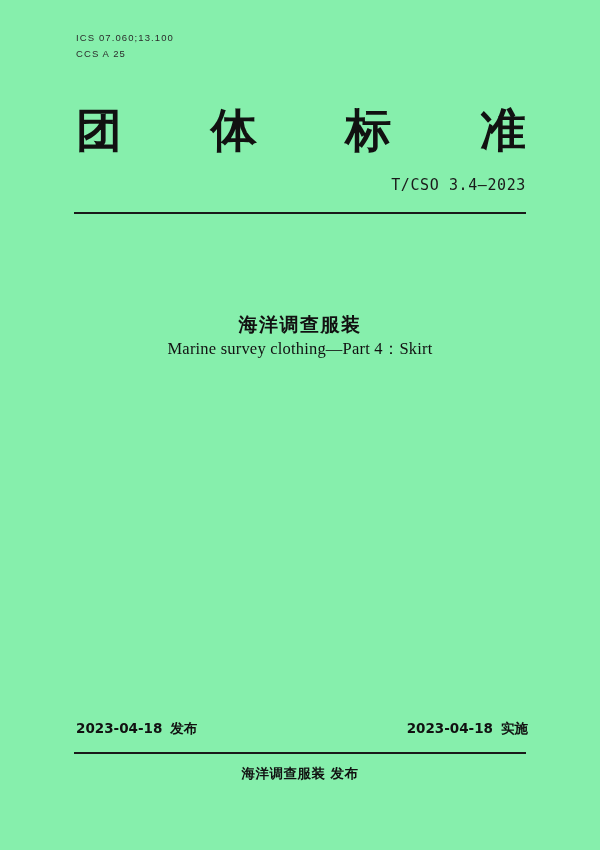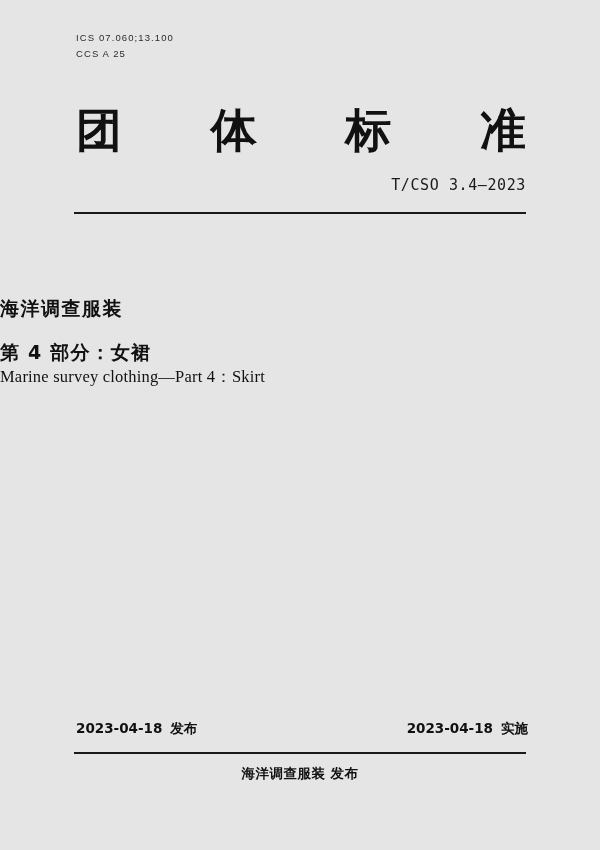--- a/index.html
+++ b/index.html
@@ -15,21 +15,21 @@
     position: relative;
     overflow: hidden;
   }
 
   .page {
     position: absolute;
     left: 0;
     top: 0;
     width: 600px;
     height: 850px;
-    background: #e5e5e5;
+    background: #86efac;
   }
 
   
   .header {
     position: absolute;
     left: 76px;
     top: 30px;
     width: 450px;
     height: 60px;
   }
@@ -86,23 +86,23 @@
     top: 212px;
     width: 452px;
     height: 2px;
     background: #1a1a1a;
   }
 
   
   .title-block {
     position: absolute;
     left: 0;
-    top: 296px;
-    width: 600px;
-    text-align: left;
+    top: 312px;
+    width: 600px;
+    text-align: center;
   }
   .title-cn-1 {
     font-family: "DejaVu Sans", sans-serif;
     font-size: 19px;
     font-weight: bold;
     letter-spacing: 1.5px;
     color: #111;
   }
   .title-cn-2 {
     margin-top: 18px;
@@ -179,21 +179,20 @@
     <span>标</span>
     <span>准</span>
   </div>
 
   <div class="std-number">T/CSO 3.4—2023</div>
 
   <div class="rule-top"></div>
 
   <div class="title-block">
     <div class="title-cn-1">海洋调查服装</div>
-    <div class="title-cn-2">第 4 部分：女裙</div>
     <div class="title-en">Marine survey clothing—Part 4：Skirt</div>
   </div>
 
   <div class="footer-dates">
     <div class="d-left">
       <span class="date-num">2023-04-18</span><span class="date-word">发布</span>
     </div>
     <div class="d-right">
       <span class="date-num">2023-04-18</span><span class="date-word">实施</span>
     </div>

